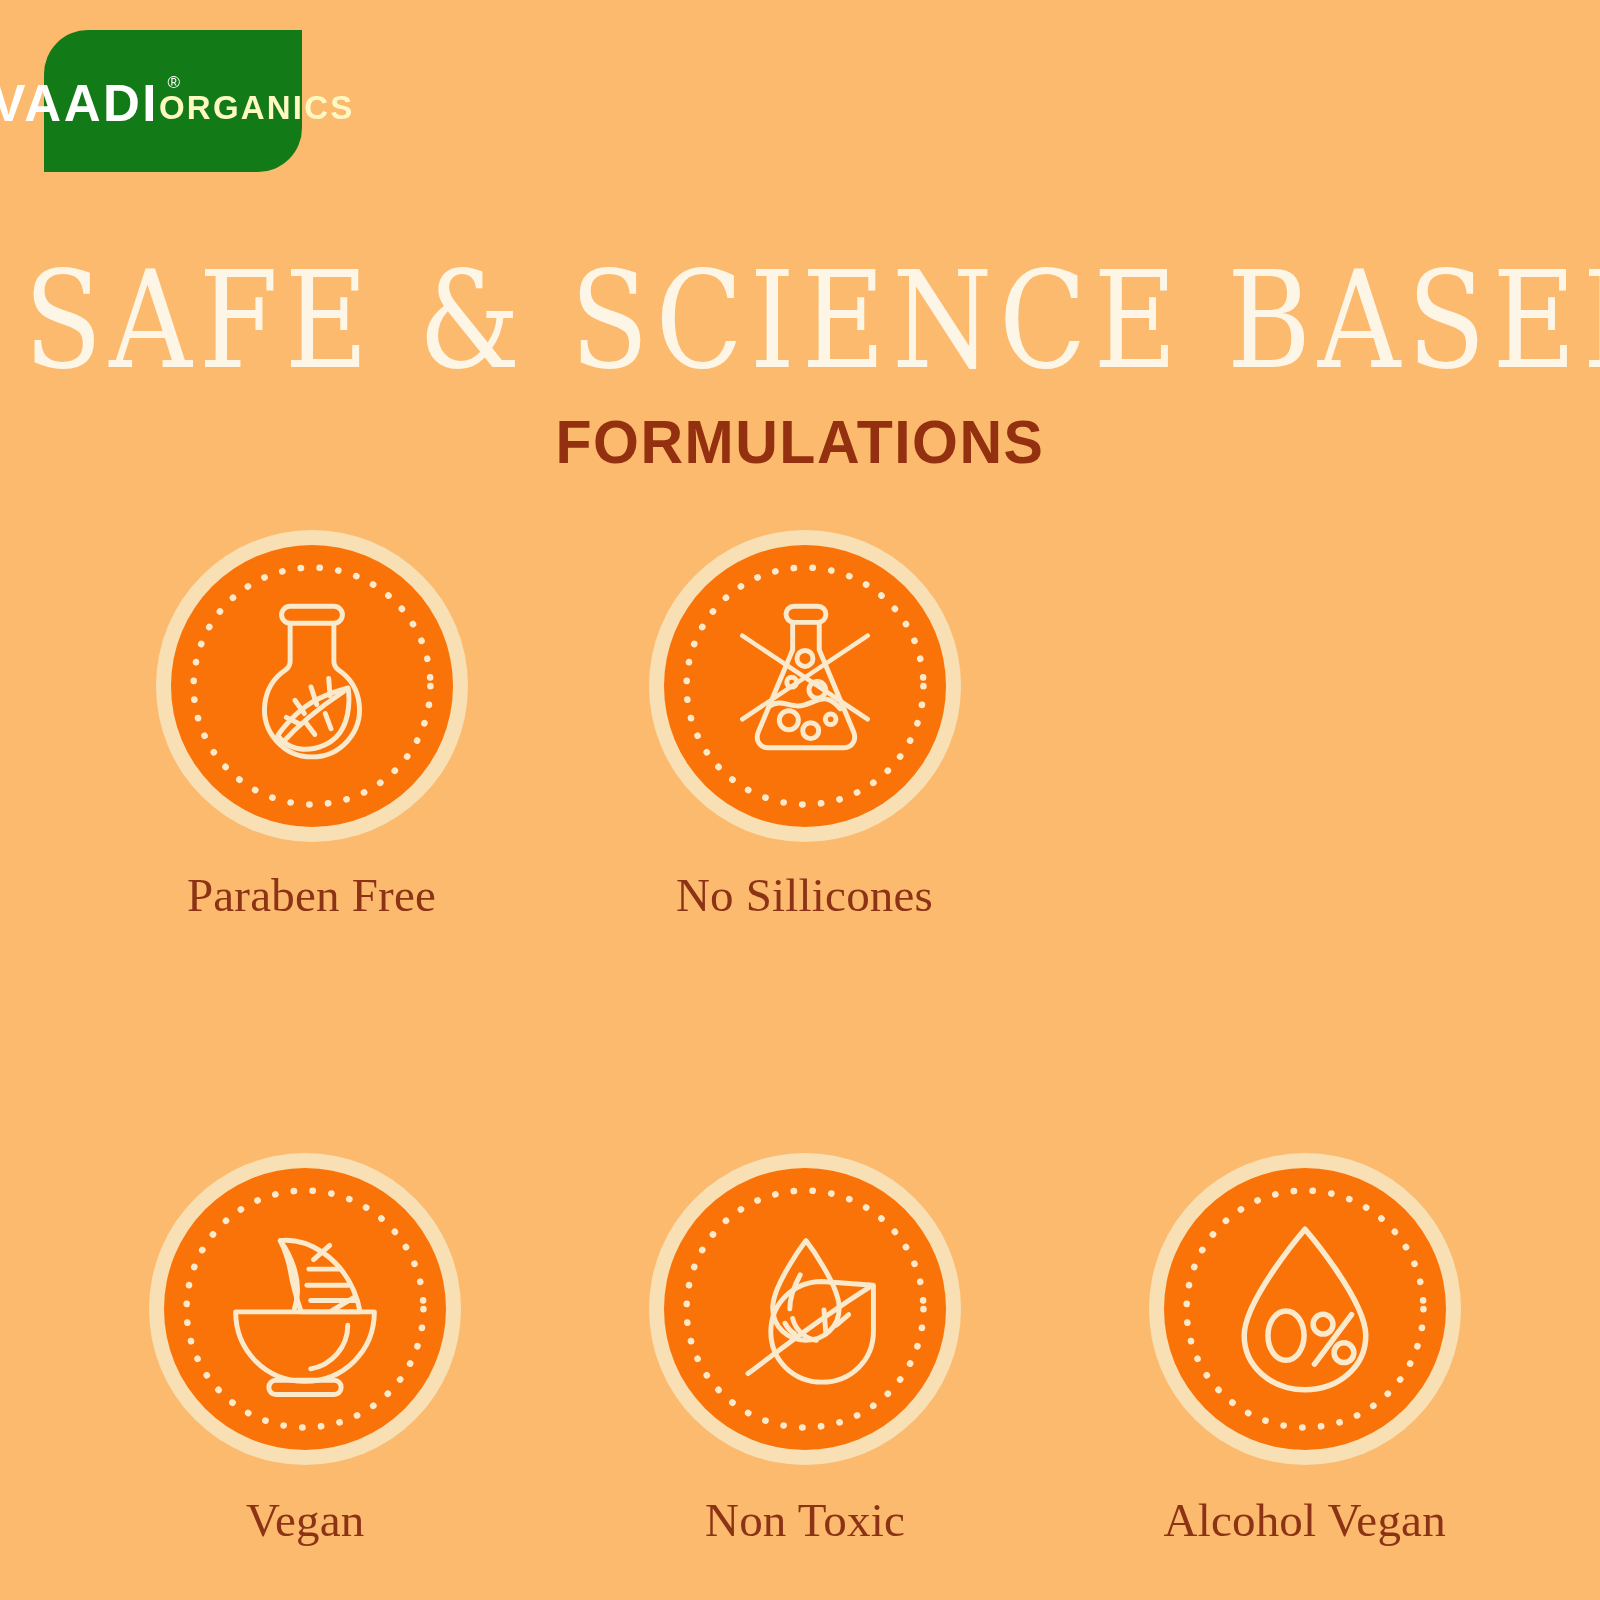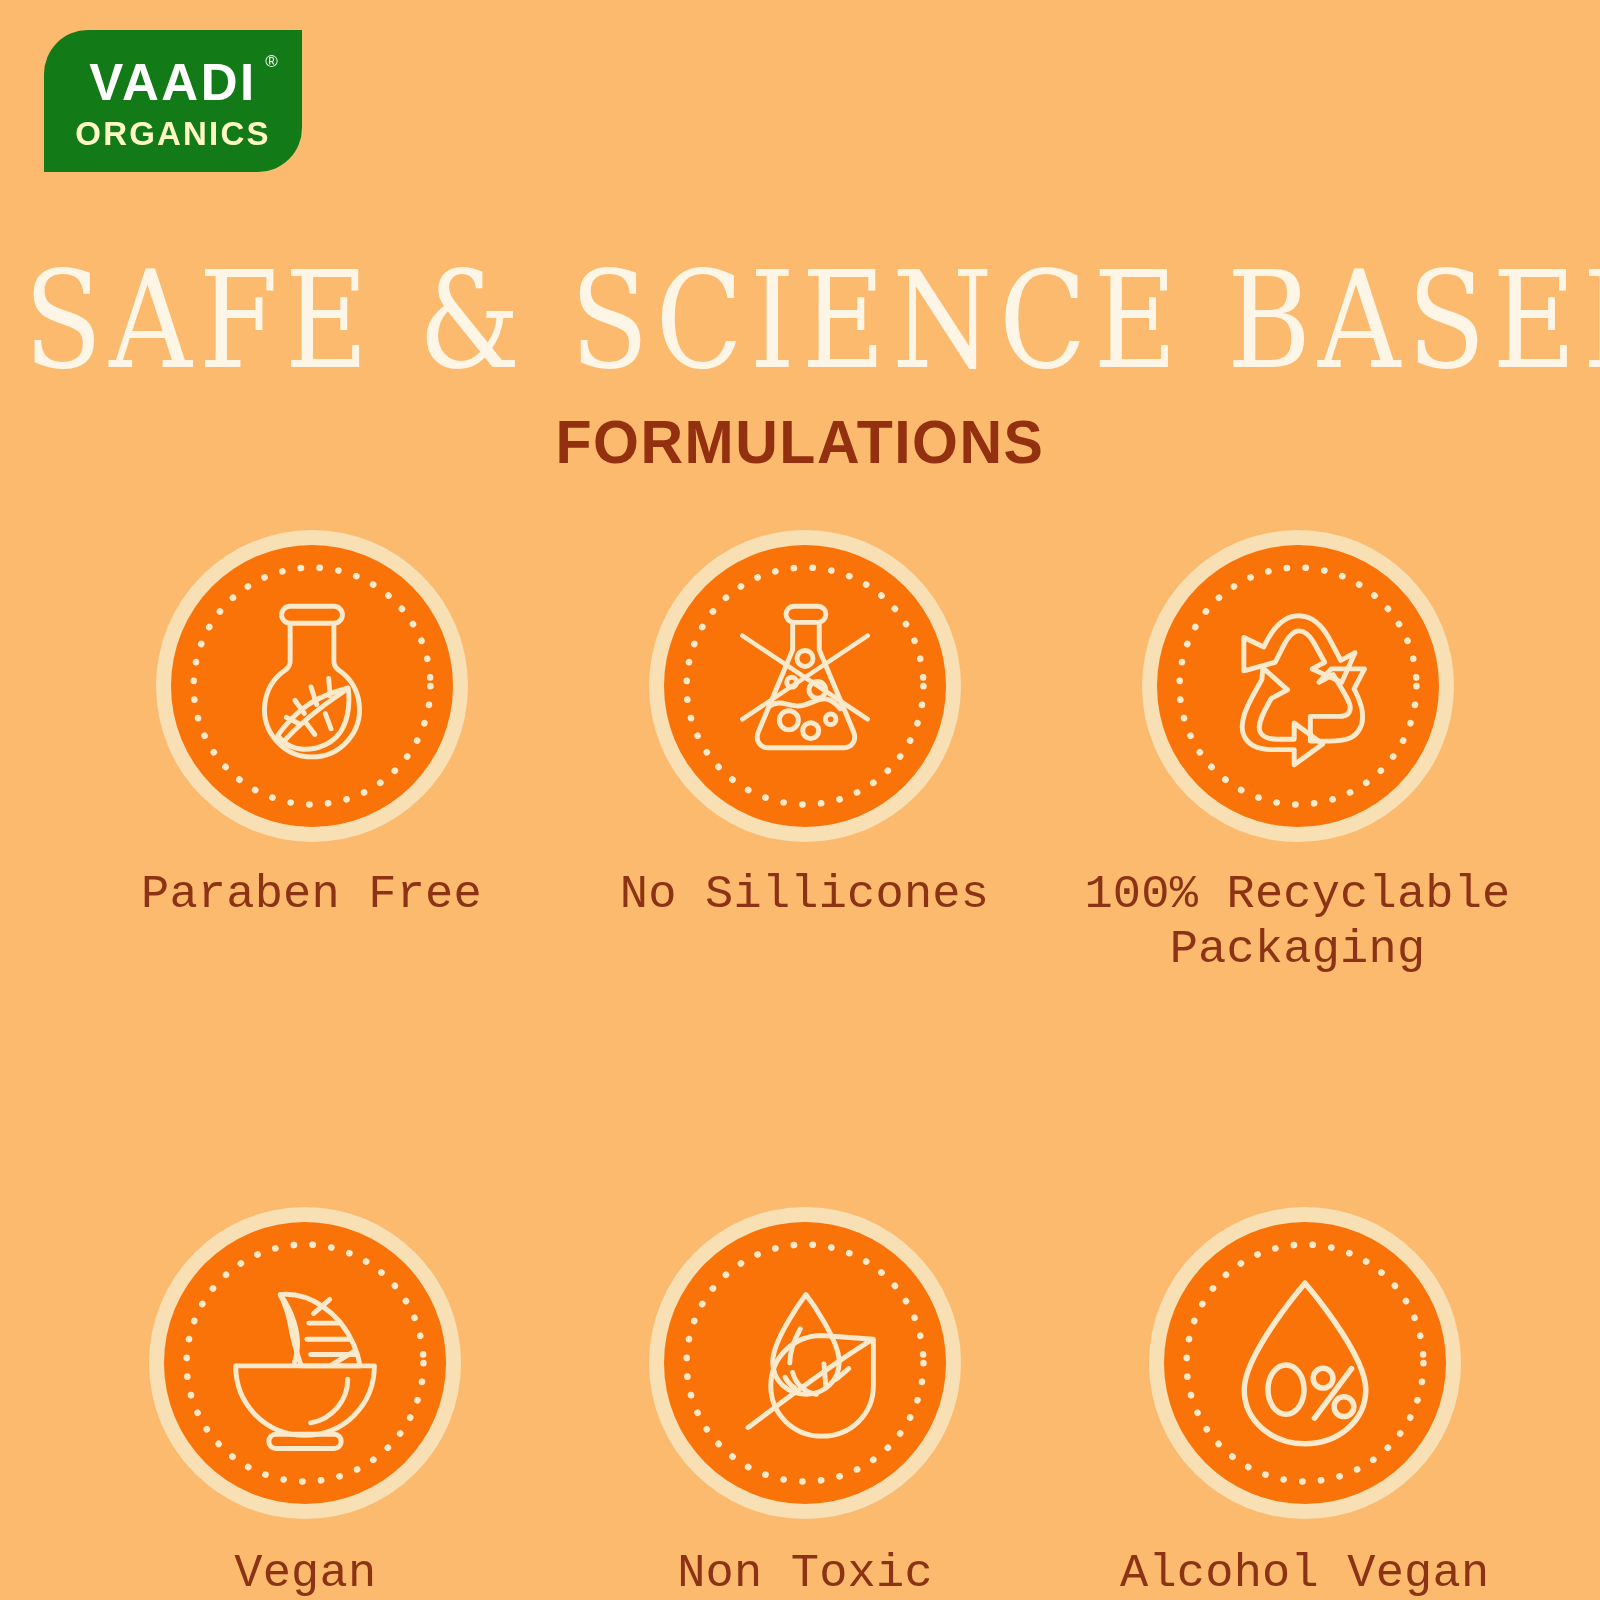--- a/index.html
+++ b/index.html
@@ -18,21 +18,21 @@
   }
 
   
   .logo-box {
     position:absolute;
     left:44px; top:30px;
     width:258px; height:142px;
     background:#127A16;
     border-radius:44px 0 44px 0;
     display:flex;
-    flex-direction:column;
+    flex-direction:row;
     align-items:center;
     justify-content:center;
     padding-top:4px;
   }
   .logo-word1 {
     position:relative;
     color:#FFFFFF;
     font-size:51px;
     font-weight:700;
     letter-spacing:2.5px;
@@ -130,21 +130,21 @@
   .glyph {
     position:relative;
     width:190px; height:190px;
   }
   .glyph svg { display:block; width:100%; height:100%; }
 
   .label {
     margin-top:26px;
     text-align:center;
     color:#8C3316;
-    font-family:Liberation Mono, monospace;
+    font-family:Liberation Serif, serif;
     font-size:47px;
     font-weight:400;
     line-height:1.16;
     letter-spacing:0.2px;
     max-width:440px;
   }
   .row.r2 .label { margin-top:28px; }
 </style>
 </head>
 <body>
@@ -210,41 +210,20 @@
                 <circle cx="63.5" cy="67.5" r="2.8"></circle>
                 <path d="M17 23.5 L83 67.5" stroke-width="2.4"></path>
                 <path d="M83 23.5 L17 67.5" stroke-width="2.4"></path>
               </svg>
             </div>
           </div>
         </div>
         <div class="label">No Sillicones</div>
       </div>
 
-      <div class="cell">
-        <div class="badge">
-          <div class="badge-inner">
-            <svg class="dotted-ring" viewBox="0 0 100 100">
-              <circle cx="50" cy="50" r="47" fill="none" stroke="#FBE9CC" stroke-width="2.6" stroke-linecap="round" stroke-dasharray="0.1 7.38"></circle>
-            </svg>
-            <div class="glyph">
-              <svg viewBox="0 0 100 100" fill="none" stroke="#FBE9CC" stroke-width="2.6" stroke-linecap="round" stroke-linejoin="round">
-
-                <path d="M21.5 42 L21.5 24.5 L32 29.5 C36.5 19.5 42.5 13 50.5 13 C58.5 13 63.5 19 67.5 27 L72.5 36.5 L80 32.5 L73 48 L57.5 41 L64 37.5 L58.5 27.5 C56 23 53.5 21 50.5 21 C47.5 21 45 23.5 42 29.5 L38 37.5 L21.5 42Z"></path>
-
-                <path d="M31.5 40.5 L44.5 52 L36 56.5 C31 65 28.5 70.5 30 74 C31.3 77 34 78 39 78 L48 78 L48 69.5 L63 80.5 L48 91.5 L48 83.5 L37 83.5 C28 83.5 23.5 80.5 21.5 76 C19.3 71 21 64.5 26 55.5 L31 46.5 L31.5 40.5Z"></path>
-
-                <path d="M67.5 41 L85 41 L79.5 51.5 C84 60 85.5 67 82.5 72.5 C79.8 77.5 75 79 66.5 79 L56.5 79 L56.5 70 L56.5 66 L72 66 C76 66 77.5 64 77.5 61.5 C77.5 59 76 56.5 73 51.5 L68.5 44 L61 48 L67.5 41Z"></path>
-              </svg>
-            </div>
-          </div>
-        </div>
-        <div class="label" style="white-space:pre-line;">100% Recyclable
-Packaging</div>
-      </div>
 
     </div>
 
     <div class="row r2">
 
       <div class="cell">
         <div class="badge">
           <div class="badge-inner">
             <svg class="dotted-ring" viewBox="0 0 100 100">
               <circle cx="50" cy="50" r="47" fill="none" stroke="#FBE9CC" stroke-width="2.6" stroke-linecap="round" stroke-dasharray="0.1 7.38"></circle>

